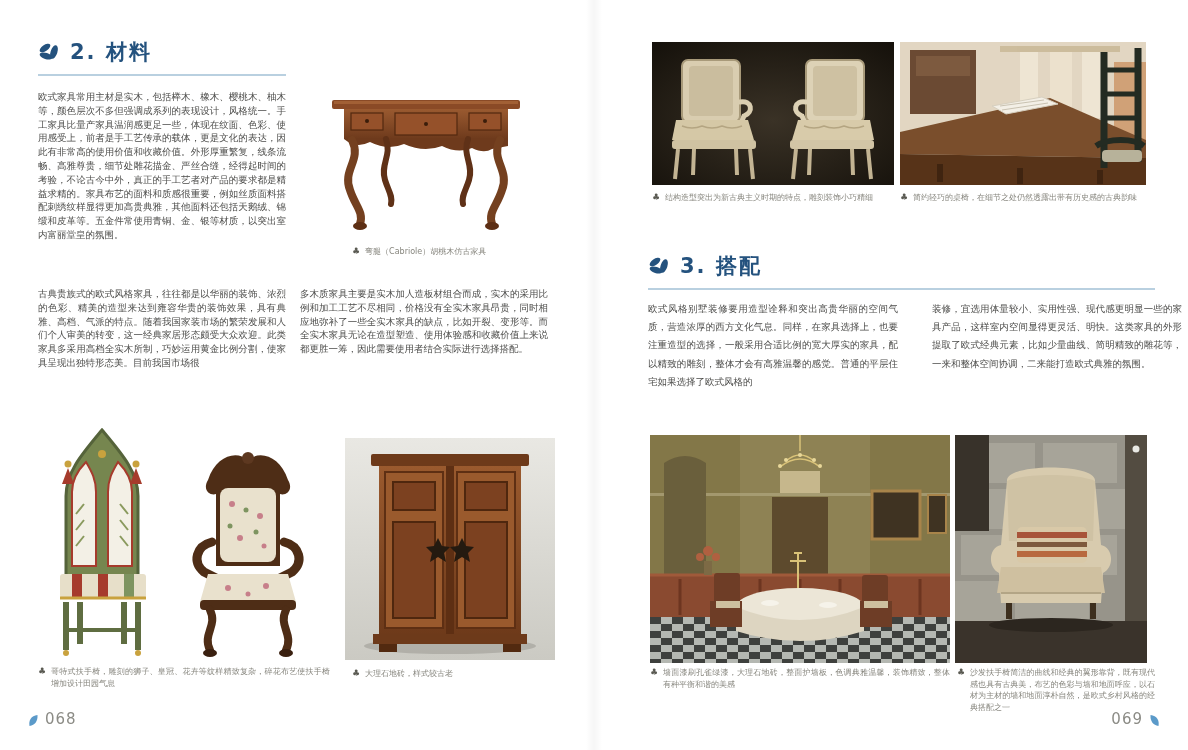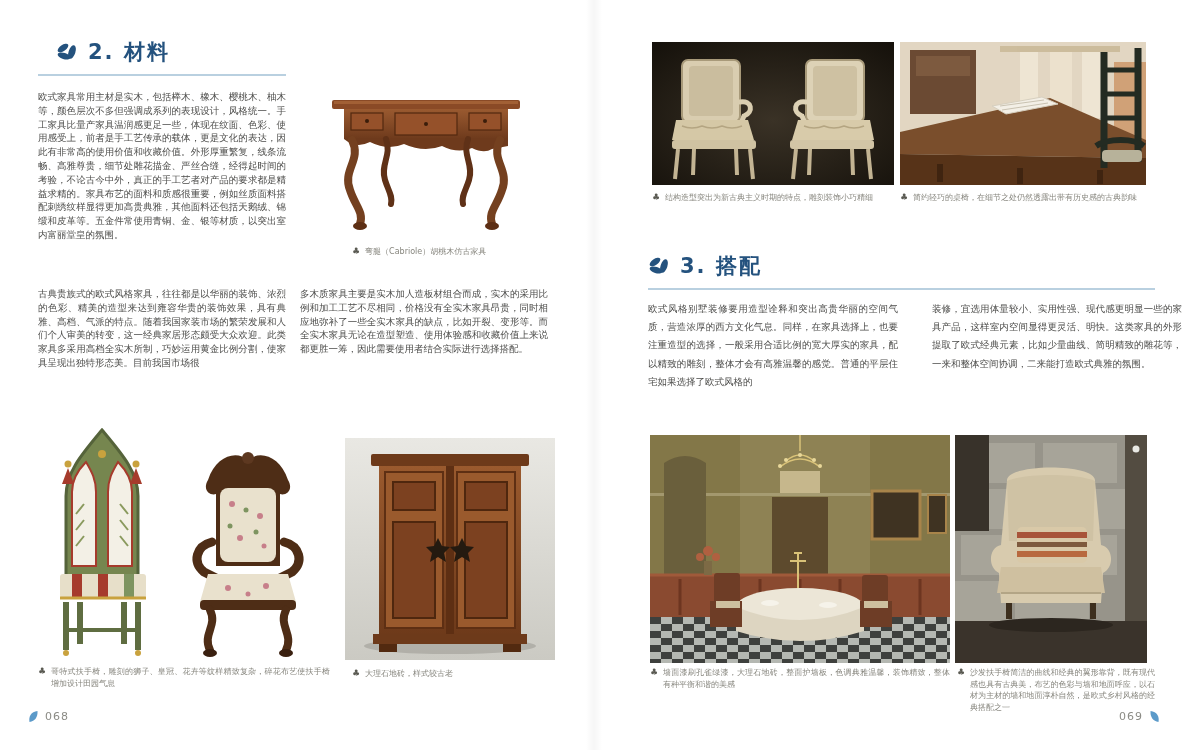--- a/index.html
+++ b/index.html
@@ -17,30 +17,30 @@
   .body-txt{color:var(--body_text,#4c4c4a);font-size:9.5px;text-align:justify;margin:0;}
   .lh-left{line-height:13.8px;}
   .lh-right{line-height:18.2px;}
   
   .cap{display:flex;gap:5px;color:var(--caption_text,#87867e);font-size:8px;line-height:11.5px;text-align:justify;}
   .cap .cap-ico{color:#5a5a52;font-size:9px;line-height:11px;flex:0 0 auto;}
   
   .fig{display:block;}
   .fig svg{display:block;}
   
-  .pagenum{display:flex;align-items:center;gap:6px;color:var(--page_number,#8b8b85);font-size:11px;letter-spacing:1px;}
+  .pagenum{display:flex;align-items:center;gap:6px;color:var(--page_number,#8b8b85);font-size:15px;letter-spacing:1px;}
   .leaf-sm{width:11px;height:13px;display:inline-block;}
 </style>
 </head>
 <body>
 
 <div class="spread">
   <div class="spine"></div>
 
-  <div class="abs sec-head" style="left:56px;top:38px;">
+  <div class="abs sec-head" style="left:38px;top:38px;">
     <span class="leaf-ico">
       <svg viewBox="0 0 24 22" width="24" height="22">
         <g fill="#24527e">
           <ellipse cx="7" cy="7" rx="6.2" ry="3" transform="rotate(-35 7 7)"></ellipse>
           <ellipse cx="8" cy="15" rx="6.6" ry="3.1" transform="rotate(18 8 15)"></ellipse>
           <ellipse cx="16" cy="11" rx="7" ry="3.4" transform="rotate(-72 16 11)"></ellipse>
         </g>
       </svg>
     </span>
     <h2>2. 材料</h2>

